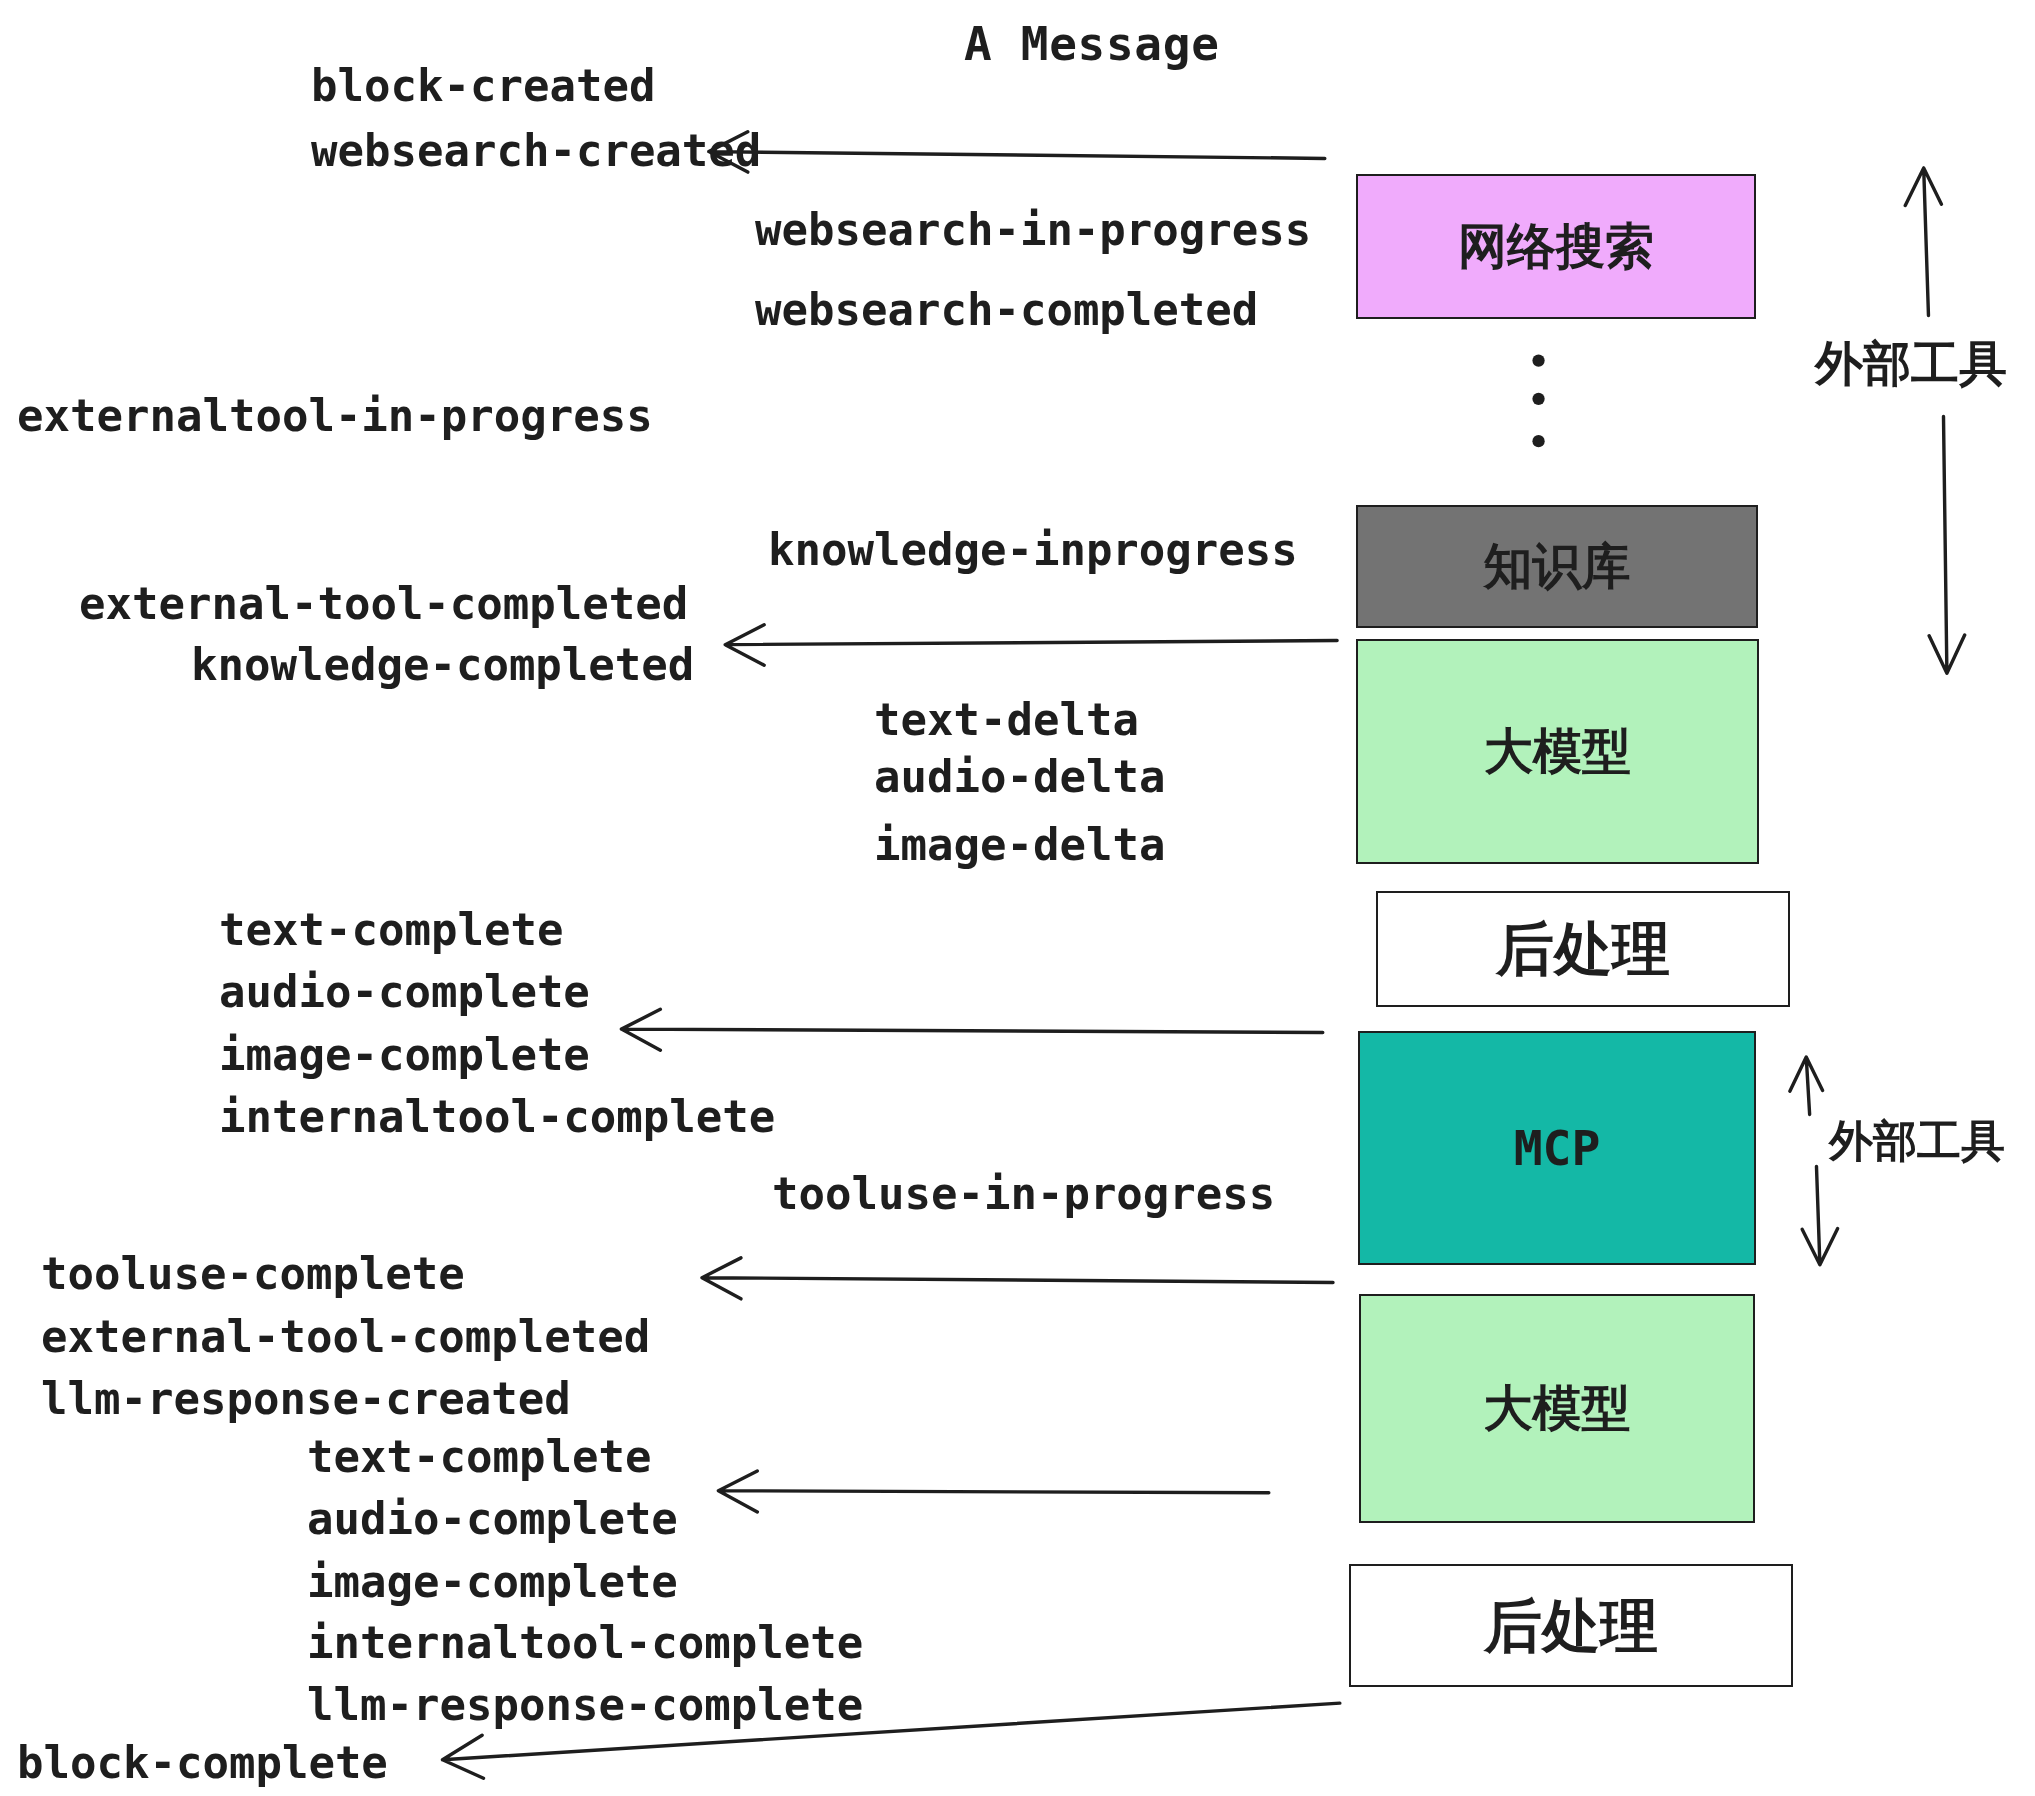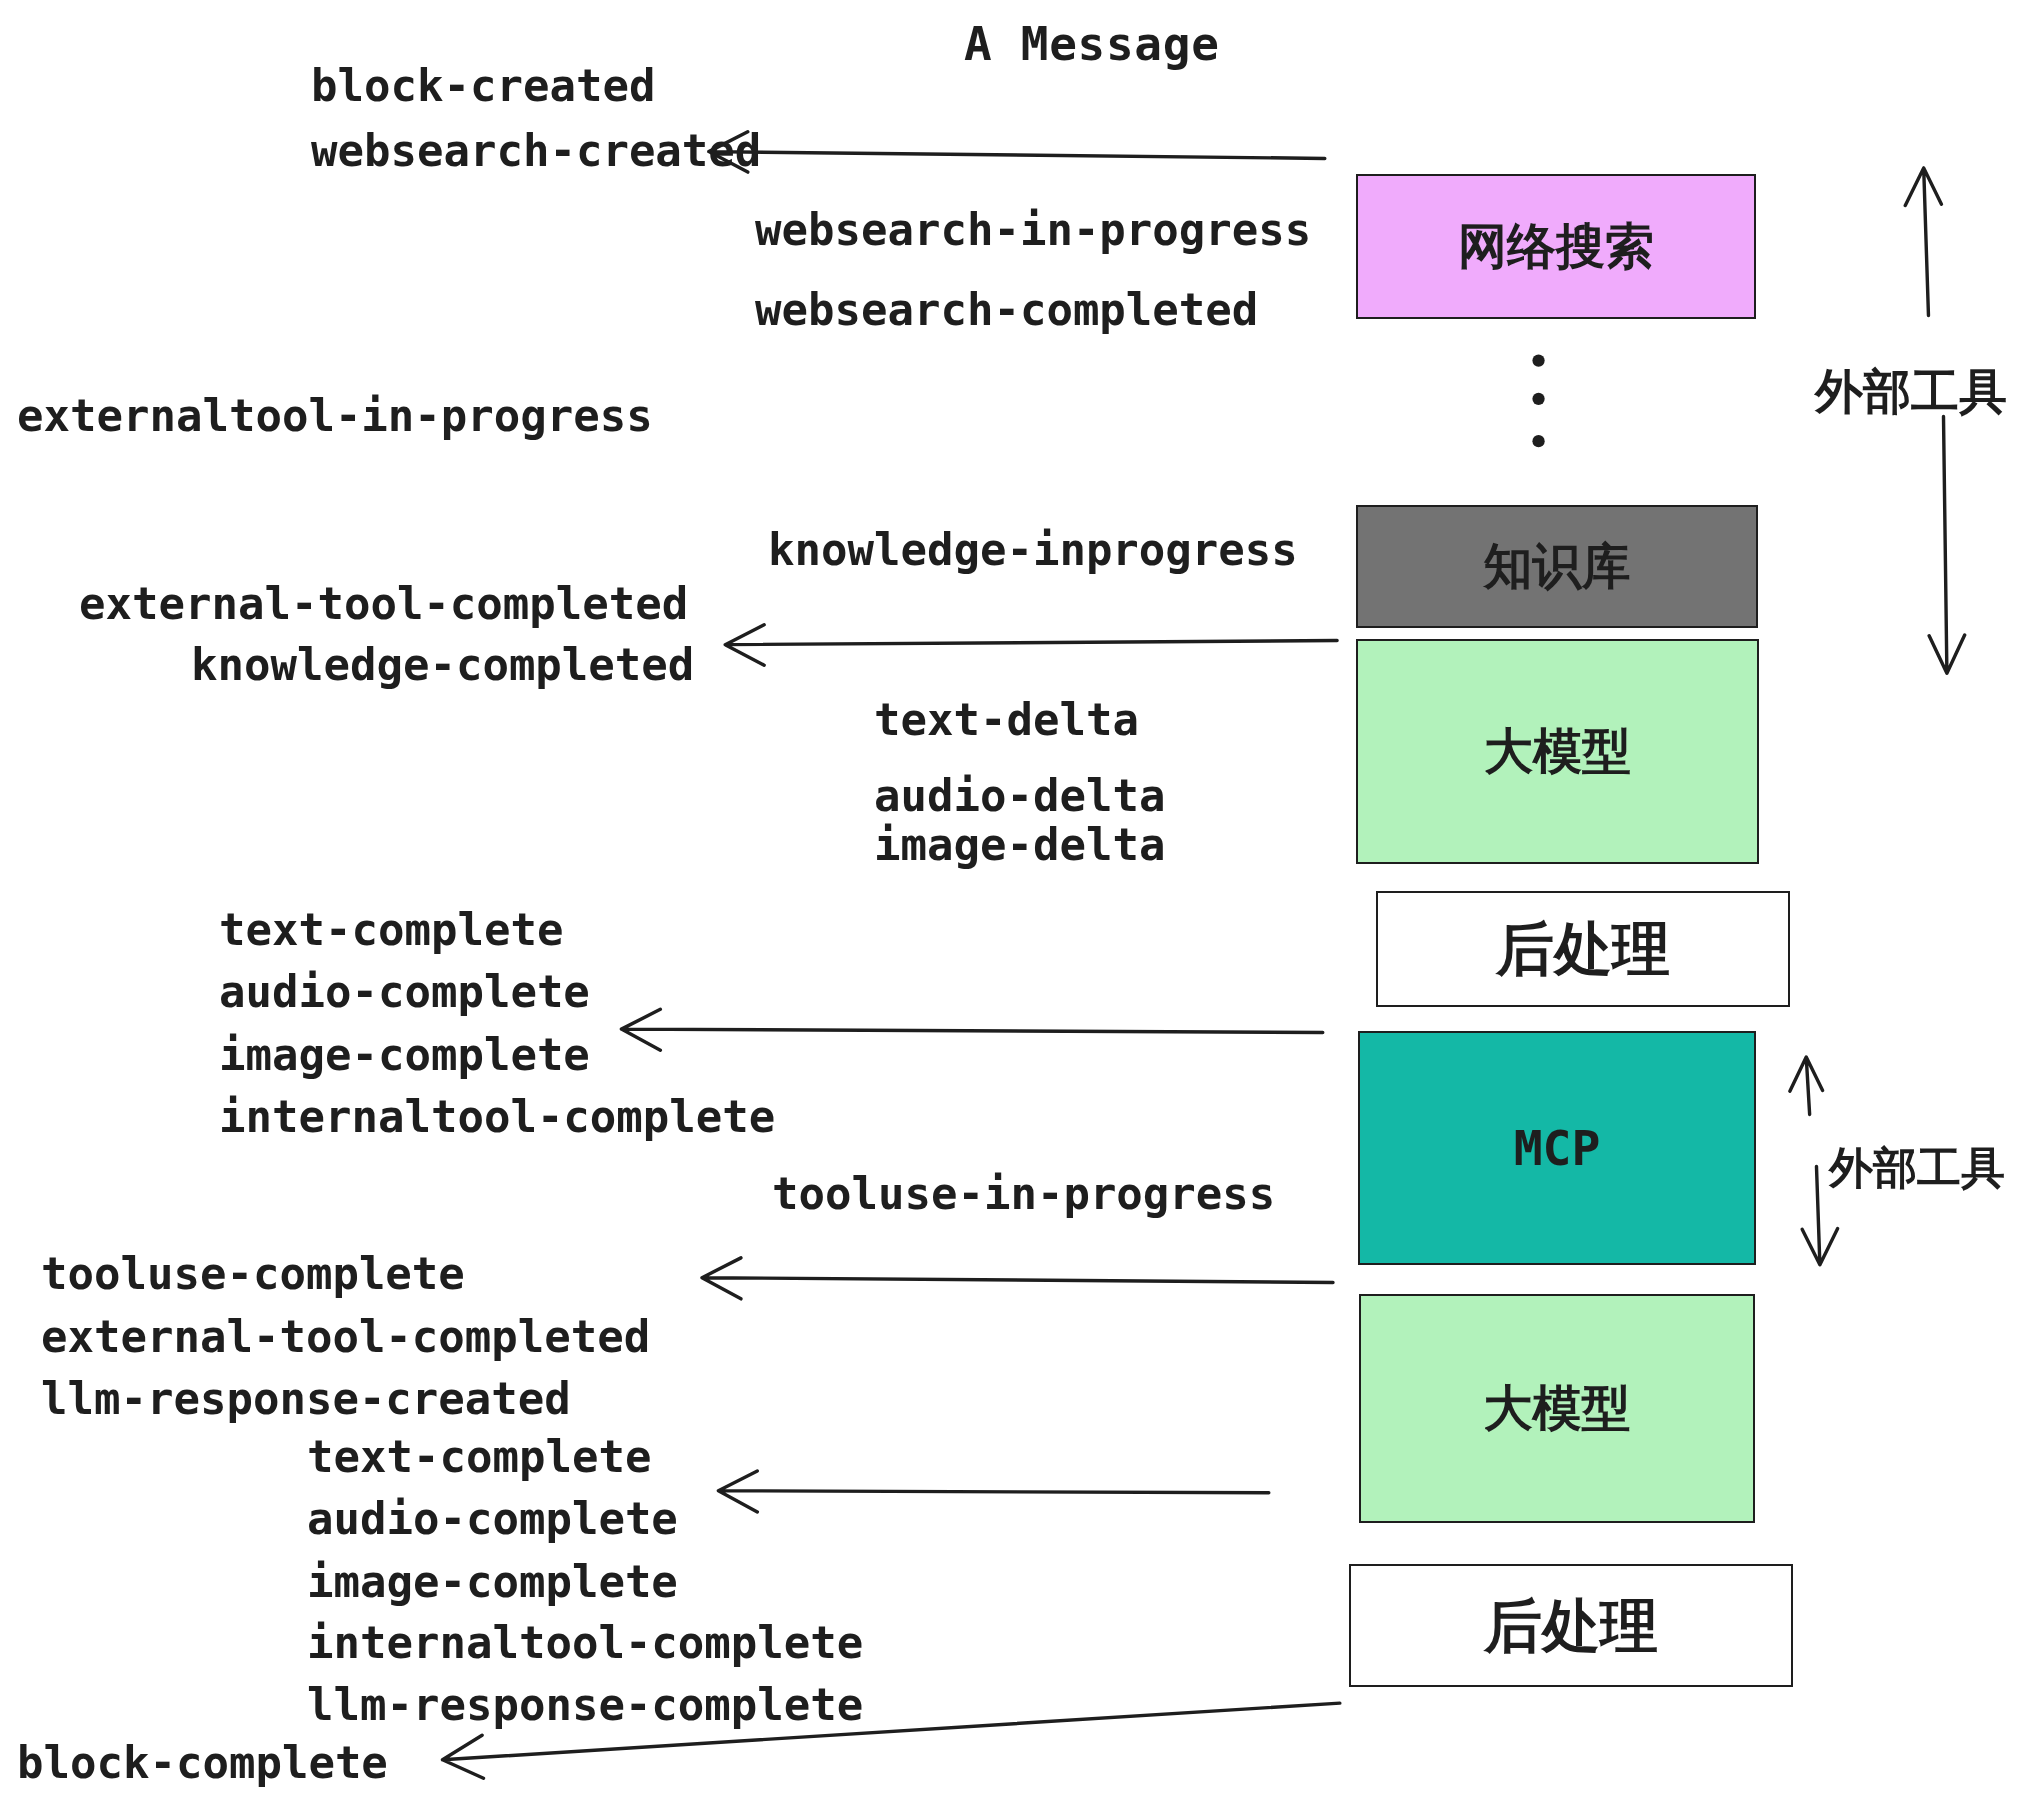--- a/index.html
+++ b/index.html
@@ -48,26 +48,25 @@
     line-height: 1;
     white-space: nowrap;
   }
   .box-label.small { font-size: 58px; }
   .box-label.mono {
     font-family: "DejaVu Sans Mono", "Liberation Mono", monospace;
     font-size: 48px;
   }
   .side {
     position: absolute;
-    font-family: Liberation Serif, serif;
+    font-family: Liberation Sans, sans-serif;
     font-weight: bold;
     font-size: 48px;
     line-height: 1;
     white-space: nowrap;
-    margin-top: 28px;
   }
   .side.second { font-size: 44px; }
 </style>
 </head>
 <body>
 
 <div class="canvas">
 
   <svg class="overlay" width="2035" height="1796" viewBox="0 0 2980 2630">
     <g stroke="#1e1e1e" stroke-width="5" fill="none" stroke-linecap="round" stroke-linejoin="round">
@@ -101,21 +100,21 @@
 
   <div class="evt" style="left:311px;  top:63px">block-created</div>
   <div class="evt" style="left:311px;  top:128px">websearch-created</div>
   <div class="evt" style="left:755px; top:207px">websearch-in-progress</div>
   <div class="evt" style="left:755px; top:287px">websearch-completed</div>
   <div class="evt" style="left:768px; top:527px">knowledge-inprogress</div>
   <div class="evt" style="left:17px;   top:393px">externaltool-in-progress</div>
   <div class="evt" style="left:79px;  top:581px">external-tool-completed</div>
   <div class="evt" style="left:191px;  top:642px">knowledge-completed</div>
   <div class="evt" style="left:874px; top:697px">text-delta</div>
-  <div class="evt" style="left:874px; top:773px">audio-delta</div>
+  <div class="evt" style="left:874px; top:754px">audio-delta</div>
   <div class="evt" style="left:874px; top:822px">image-delta</div>
   <div class="evt" style="left:219px;  top:907px">text-complete</div>
   <div class="evt" style="left:219px;  top:969px">audio-complete</div>
   <div class="evt" style="left:219px;  top:1032px">image-complete</div>
   <div class="evt" style="left:219px;  top:1094px">internaltool-complete</div>
   <div class="evt" style="left:772px; top:1171px">tooluse-in-progress</div>
   <div class="evt" style="left:41px;   top:1251px">tooluse-complete</div>
   <div class="evt" style="left:41px;   top:1314px">external-tool-completed</div>
   <div class="evt" style="left:41px;   top:1376px">llm-response-created</div>
   <div class="evt" style="left:307px;  top:1434px">text-complete</div>

